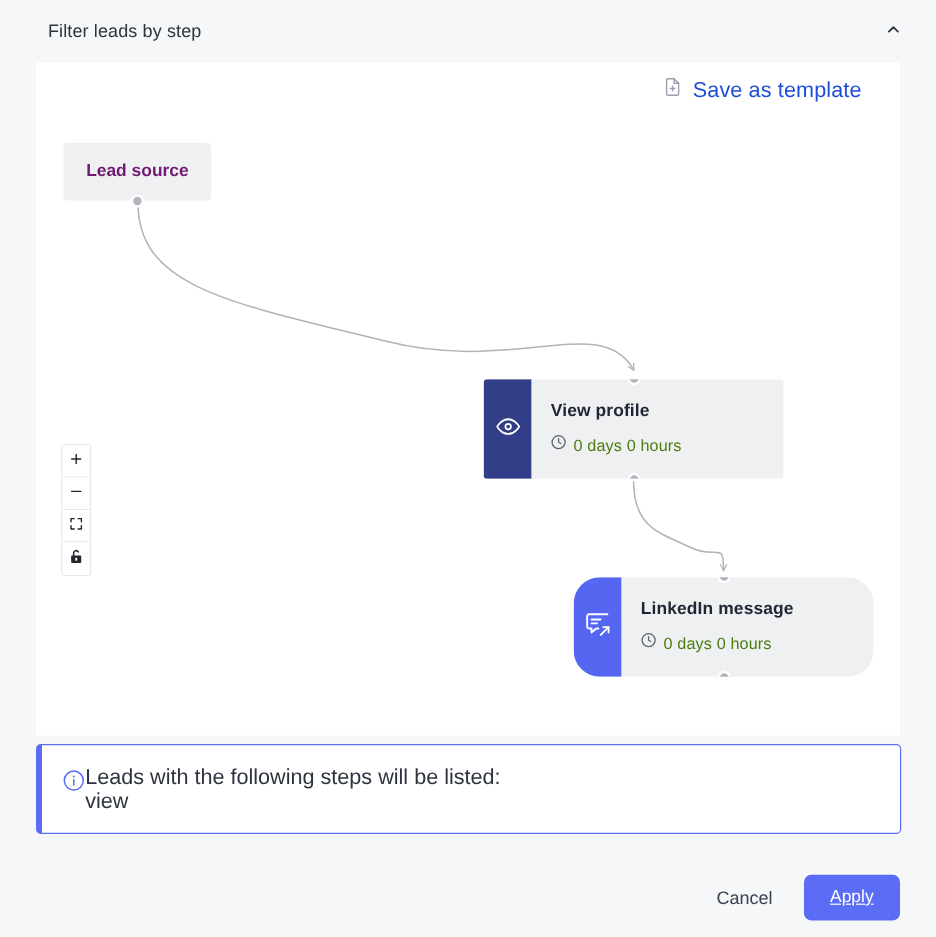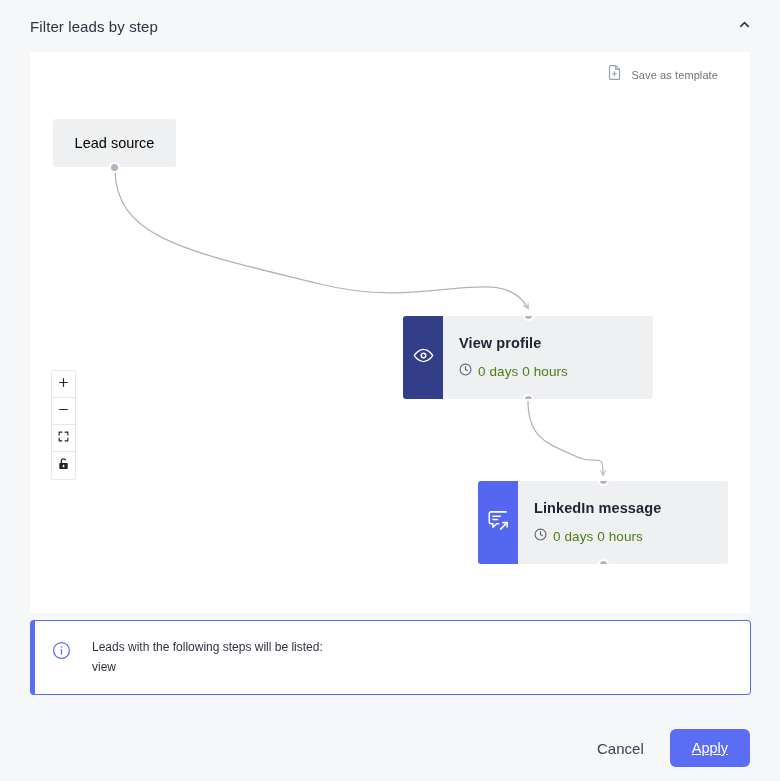--- a/index.html
+++ b/index.html
@@ -9,60 +9,60 @@
     font-family: "Liberation Sans", sans-serif;
     -webkit-font-smoothing: antialiased;
     overflow: hidden;
   }
   .panel { position: relative; width: 780px; height: 781px; }
 
   
   .panel-header {
     position: absolute; left: 0; top: 0; width: 780px; height: 52px;
     display: flex; align-items: center; justify-content: space-between;
-    padding: 0 22px 0 30px;
+    padding: 0 22px 0 40px;
   }
   .panel-title { font-size: 15px; color: #2e3340; letter-spacing: .1px; }
   .collapse-btn {
     width: 28px; height: 28px; display: flex; align-items: center; justify-content: center;
     background: transparent; border: none; cursor: pointer;
   }
 
   
   .canvas {
     position: absolute; left: 30px; top: 52px; width: 720px; height: 561px;
     background: #ffffff; overflow: hidden;
   }
   .save-template {
     position: absolute; right: 32px; top: 12px;
     display: flex; align-items: center; gap: 9px;
     cursor: pointer; user-select: none;
   }
-  .save-template-label { font-size: 11px; color: #737373; letter-spacing: .1px; }
+  .save-template-label { font-size: 18px; color: #1d4ed8; letter-spacing: .1px; }
 
   .edges { position: absolute; left: 0; top: 0; width: 720px; height: 561px; pointer-events: none; }
 
   
   .node { position: absolute; display: flex; border-radius: 3px; overflow: hidden; }
   .node-icon {
     width: 40px; display: flex; align-items: center; justify-content: center; flex: 0 0 40px;
   }
   .node-body {
     background: #eff0f2; flex: 1; display: flex; flex-direction: column;
     justify-content: center; padding: 12px 16px;
   }
   .node-title { font-size: 14.5px; color: #222634; font-weight: bold; letter-spacing: .1px; }
   .node-sub { display: flex; align-items: center; gap: 6px; margin-top: 11px; }
   .node-sub-text { font-size: 13.5px; color: #4d7c0f; letter-spacing: .1px; }
 
   .node-simple {
     background: #eff0f2; border-radius: 3px;
     display: flex; align-items: center; justify-content: center;
   }
-  .node-simple-title { font-size: 14.5px; color: #000000; font-weight: normal; }
+  .node-simple-title { font-size: 14.5px; color: #701a75; font-weight: bold; }
 
   .handle {
     position: absolute; width: 11px; height: 11px; border-radius: 50%;
     background: #b1b4bd; border: 2.5px solid #ffffff; cursor: crosshair;
   }
 
   
   .zoom-controls {
     position: absolute; left: 21px; bottom: 133px;
     width: 25px; background: #ffffff;
@@ -76,21 +76,21 @@
   }
   .zoom-btn:last-child { border-bottom: none; }
 
   
   .info-banner {
     position: absolute; left: 30px; top: 620px; width: 721px; height: 75px;
     background: #ffffff; border: 1px solid #5b6cf5; border-left: 5px solid #5b6cf5;
     border-radius: 4px; display: flex; align-items: flex-start; padding: 16px 18px 0 17px;
   }
   .info-icon-wrap { flex: 0 0 auto; margin-top: 4px; }
-  .info-text { margin-left: 21px; font-size: 12px; line-height: 20px; color: #2e3340; }
+  .info-text { font-size: 18px; line-height: 20px; color: #2e3340; }
 
   
   .footer {
     position: absolute; left: 0; bottom: 0; width: 780px; height: 66px;
     display: flex; align-items: center; justify-content: flex-end; gap: 12px;
     padding-right: 30px;
   }
   .btn-cancel {
     background: transparent; border: none; cursor: pointer;
     font-family: "Liberation Sans", sans-serif; font-size: 15px; color: #3a4050;
@@ -168,21 +168,21 @@
               <polyline points="12 6.5 12 12 15.5 14"></polyline>
             </svg>
           </span>
           <span class="node-sub-text">0 days 0 hours</span>
         </div>
       </div>
       <span class="handle" style="left:120px; top:-6px;"></span>
       <span class="handle" style="left:120px; bottom:-6px;"></span>
     </div>
 
-    <div class="node" style="position:absolute; left:448px; top:429px; width:250px; height:83px;">
+    <div class="node" style="position:absolute; left:448px; top:429px; width:250px; height:83px;border-radius:22px;">
       <div class="node-icon" style="background:#5567F0;">
         <span>
           <svg width="23" height="23" viewBox="0 0 24 24" fill="none" stroke="#ffffff" stroke-width="1.6" stroke-linecap="round" stroke-linejoin="round">
             <path d="M20 3H4a1.6 1.6 0 0 0-1.6 1.6v9.2A1.6 1.6 0 0 0 4 15.4h2.2V19l4-3.6h2"></path>
             <line x1="6.2" y1="7.6" x2="14" y2="7.6"></line>
             <line x1="6.2" y1="11" x2="11" y2="11"></line>
             <line x1="14.2" y1="21" x2="21" y2="14.2"></line>
             <polyline points="16.4 14.2 21 14.2 21 18.8"></polyline>
           </svg>
         </span>

